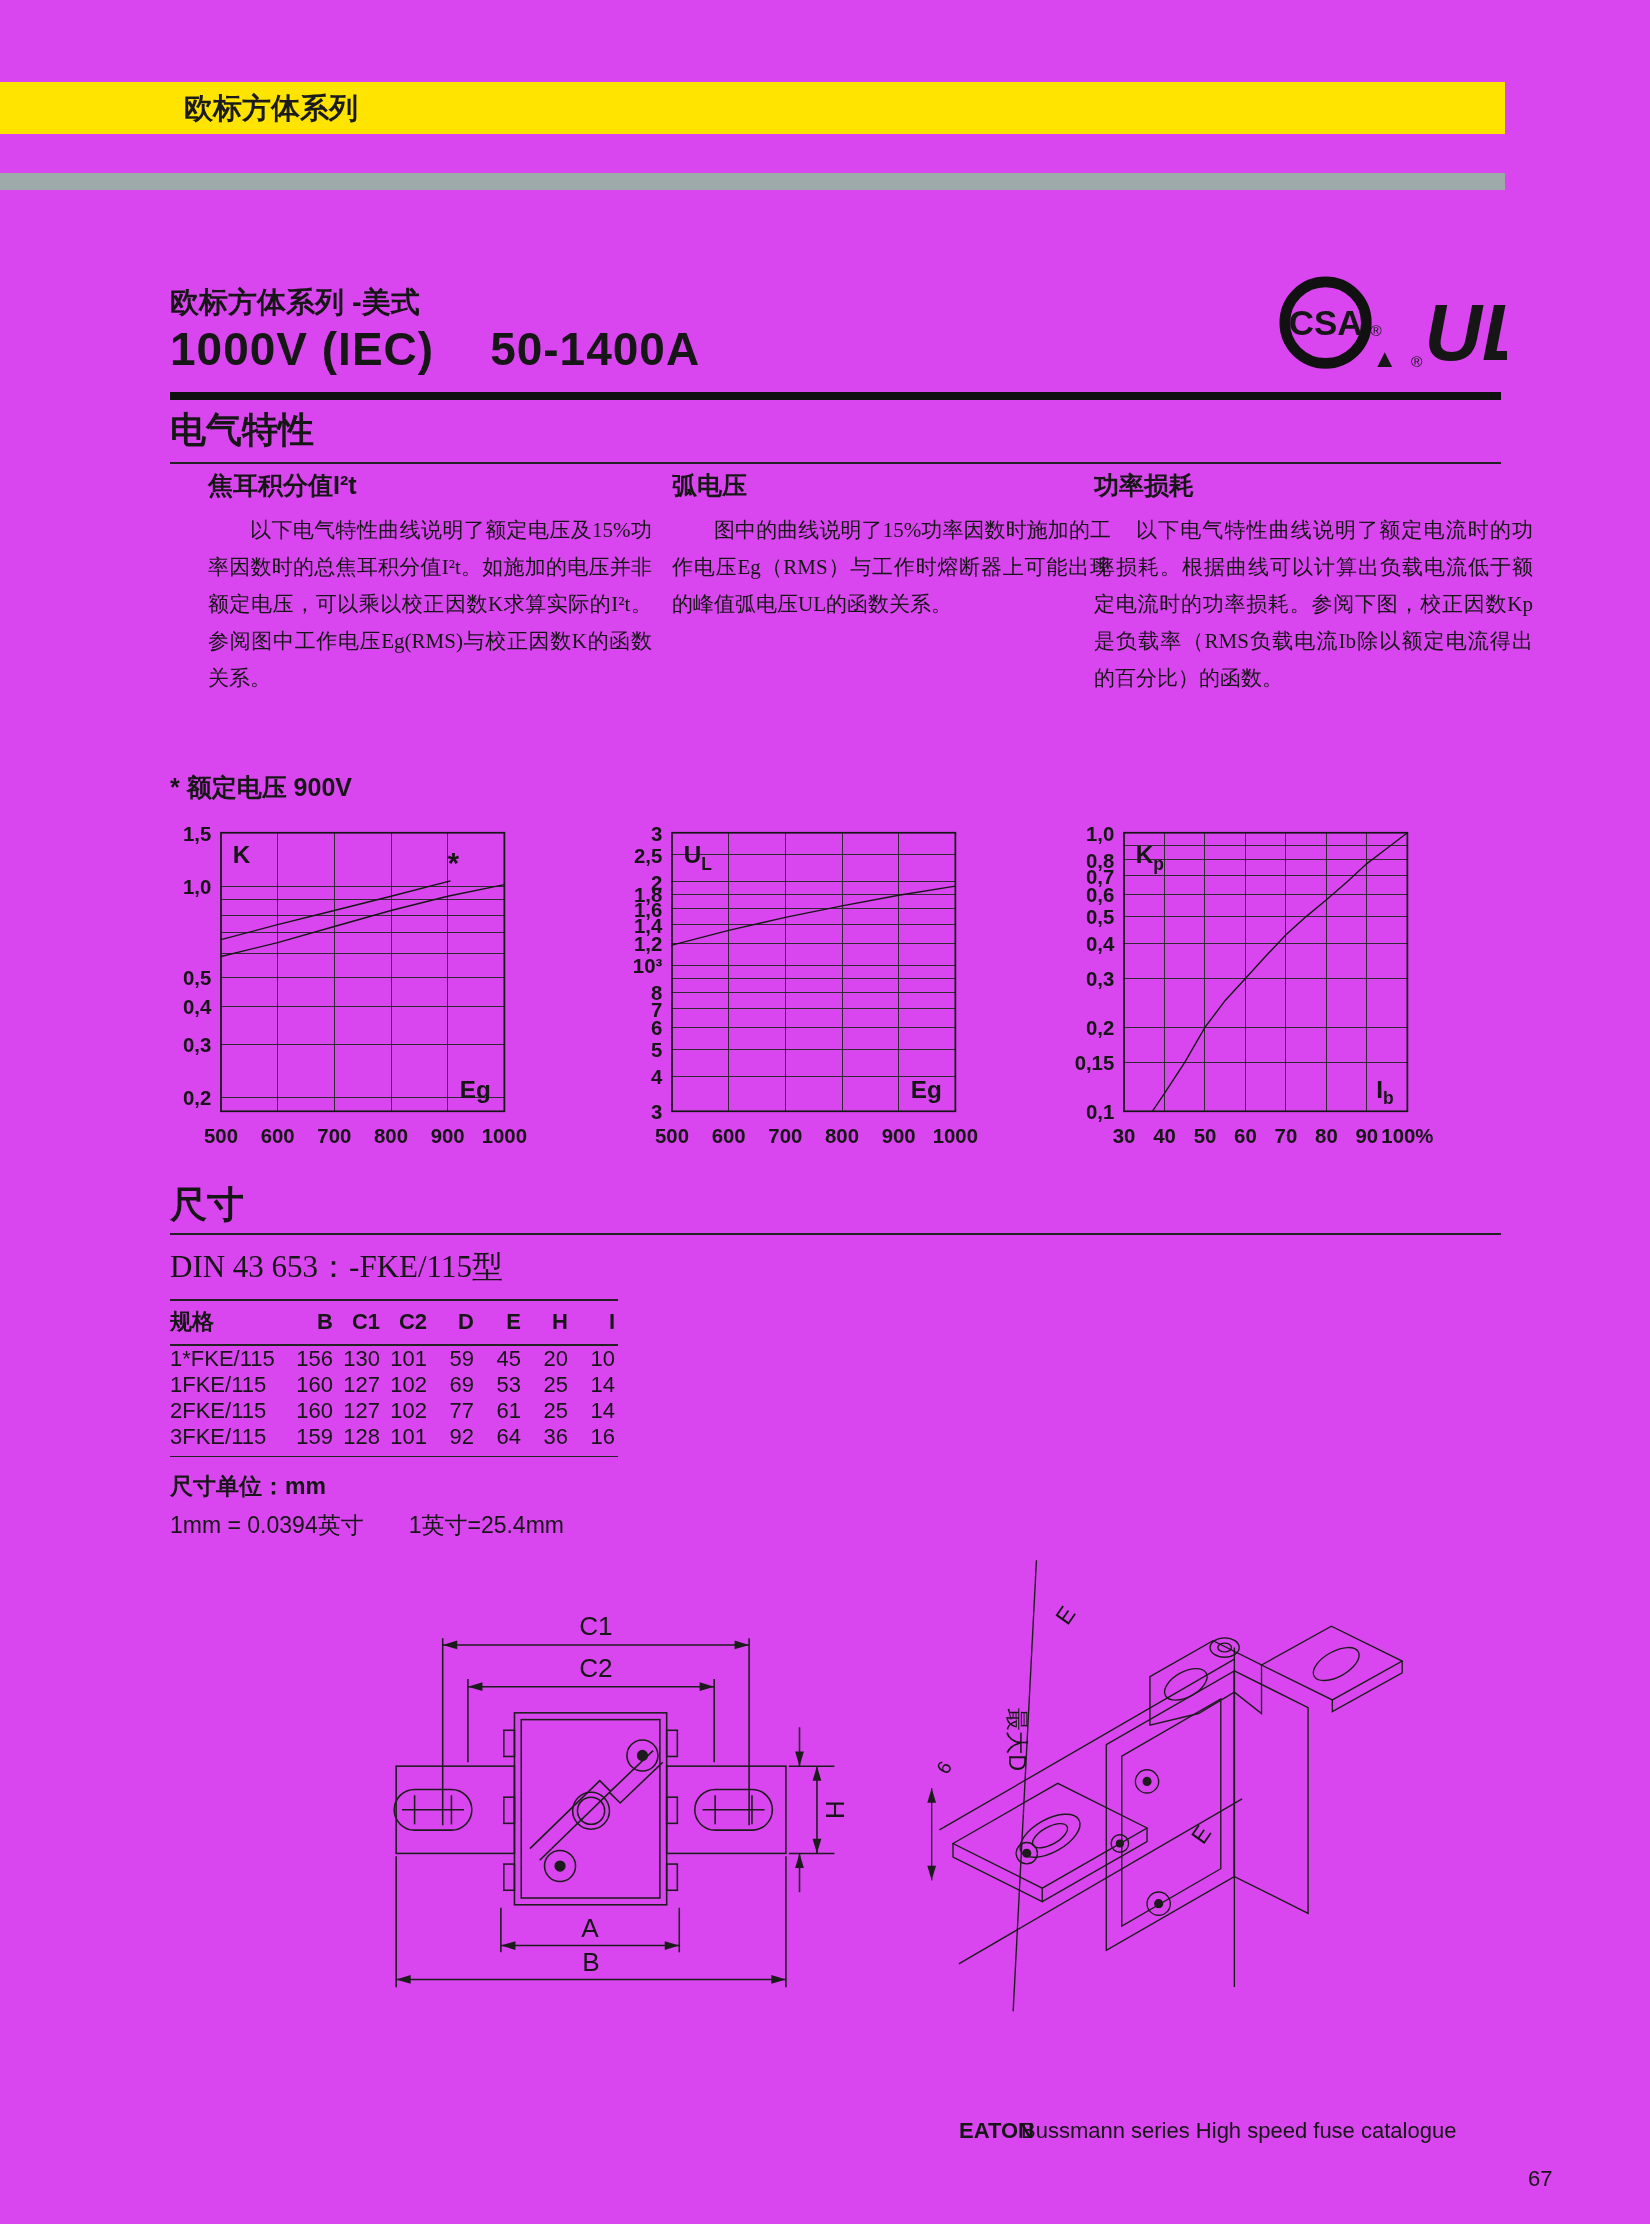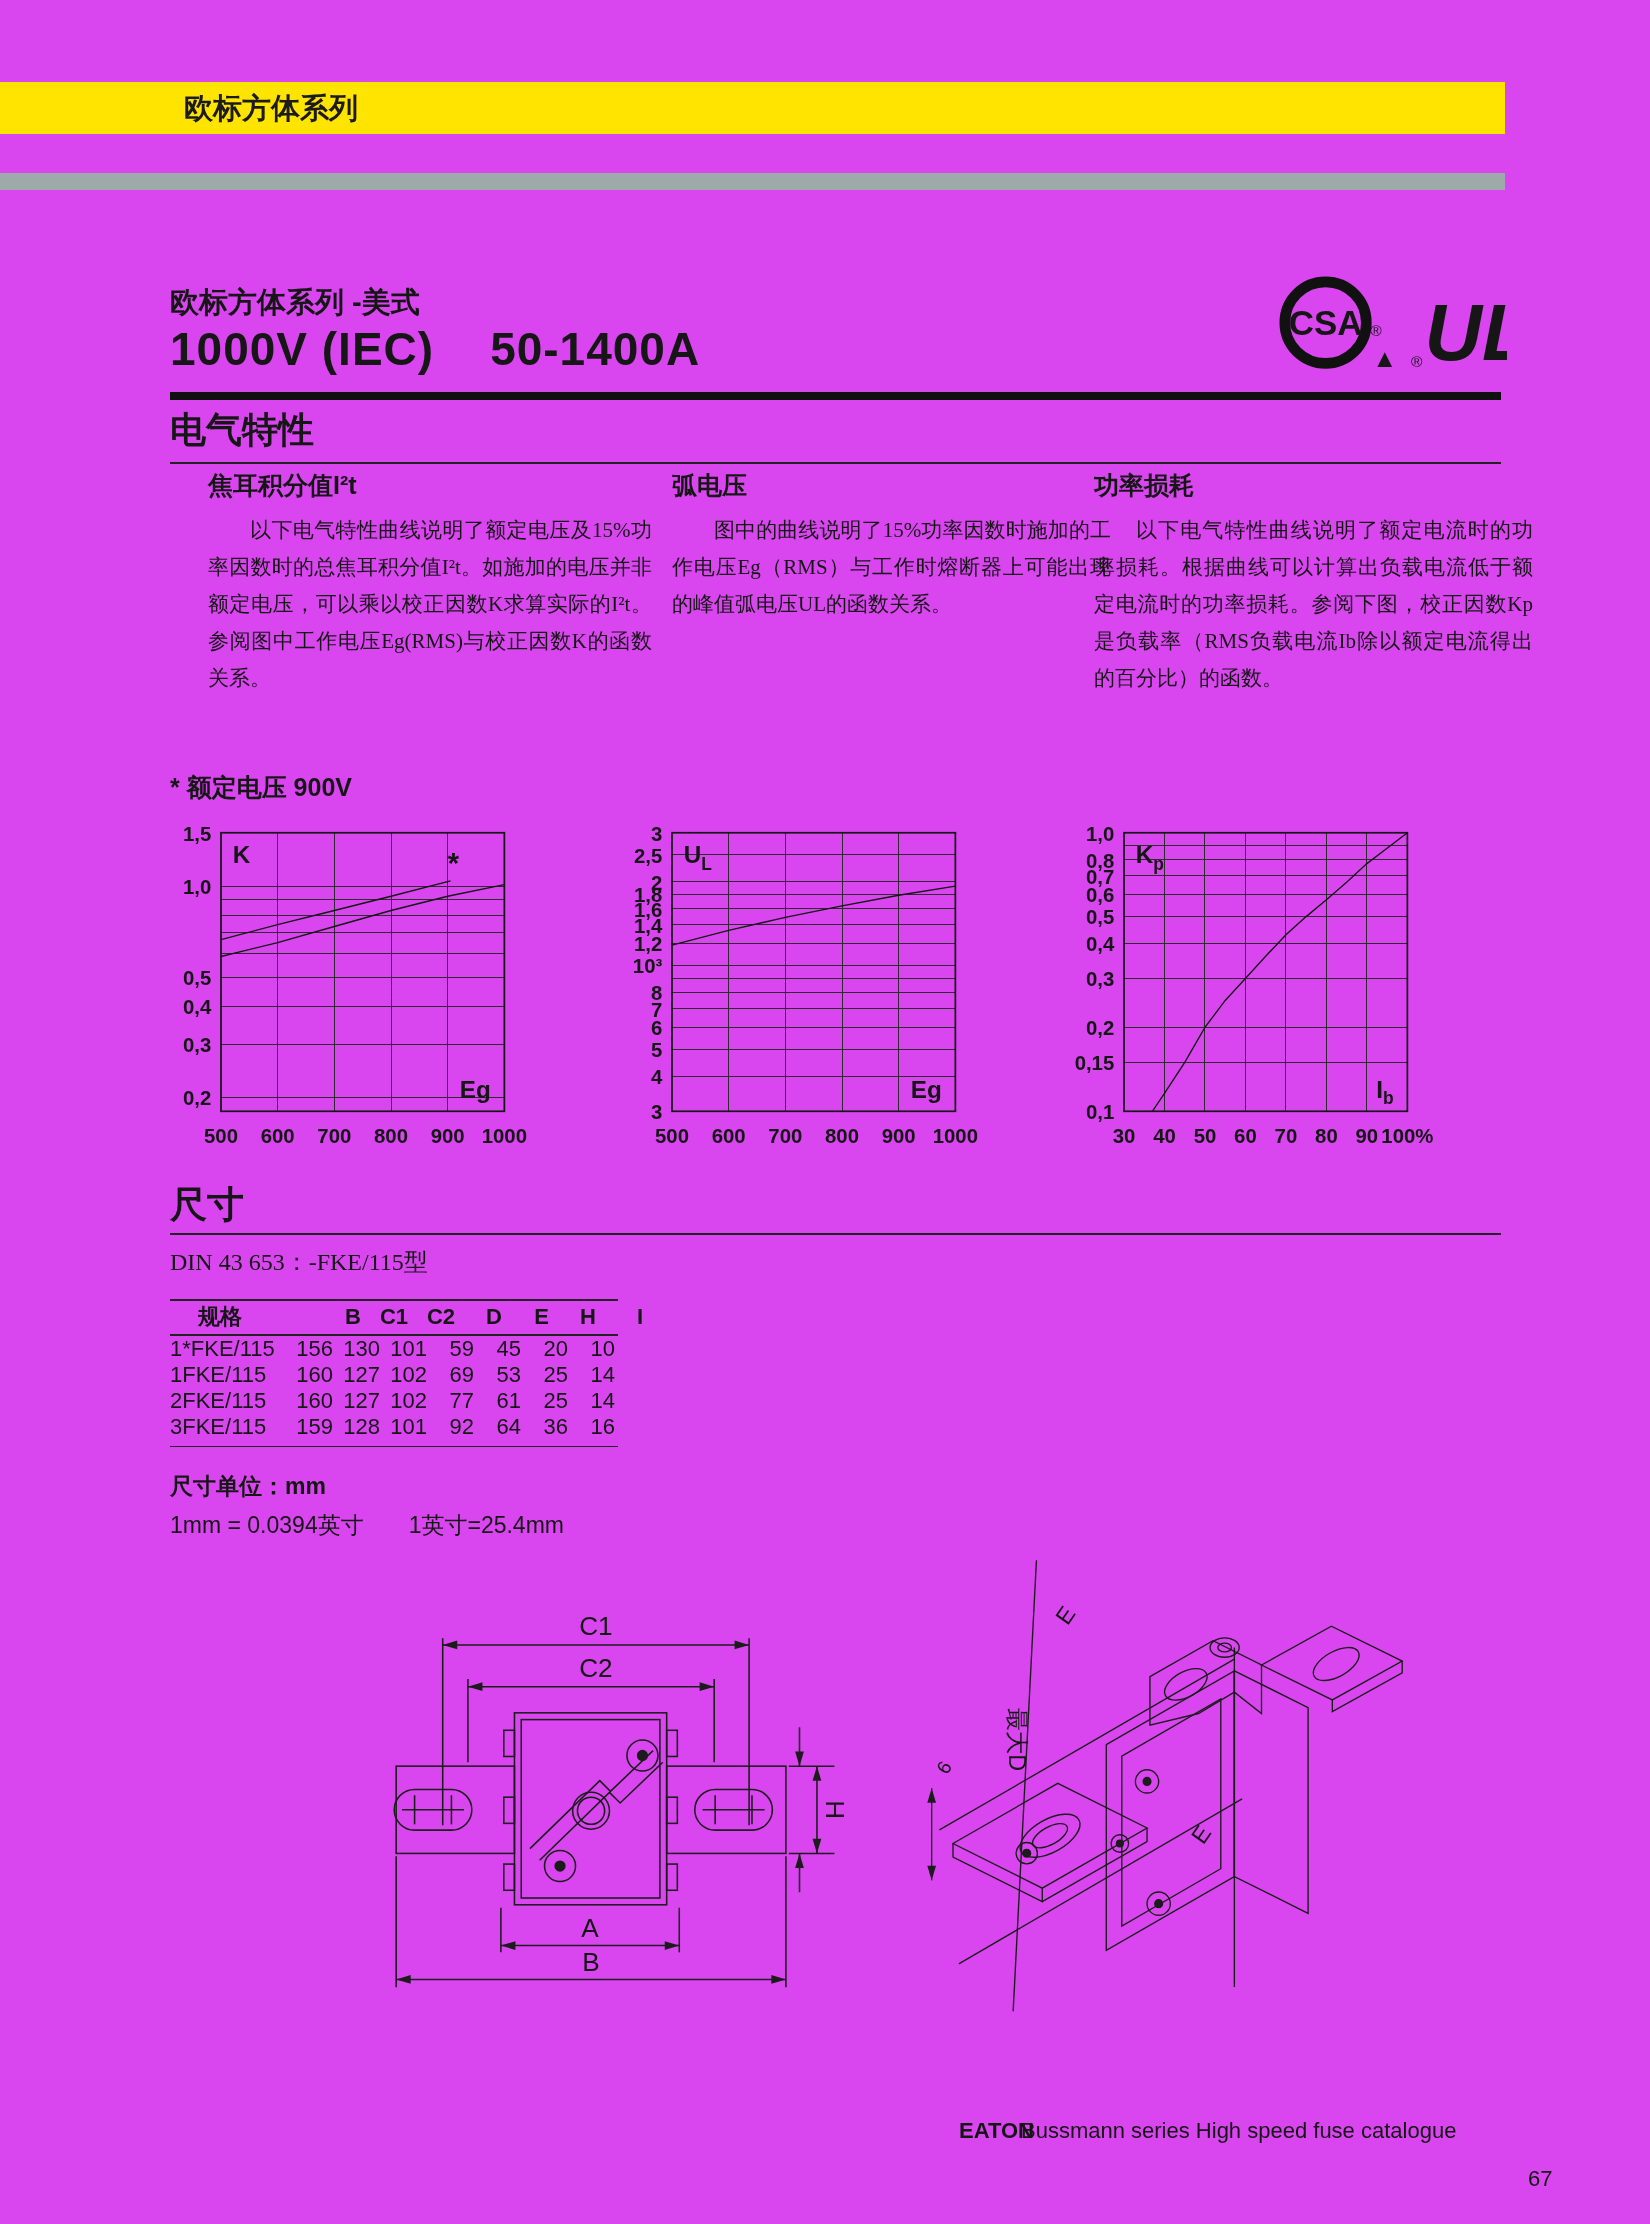--- a/index.html
+++ b/index.html
@@ -26,25 +26,25 @@
   #col2{left:632px;width:439px;margin-left:40px;}
   #col3{left:1094px;width:439px;}
   #note-900v{left:170px;top:771px;font-size:25px;font-weight:bold;}
   
   .chartbox{width:427px;height:338px;}
   #chart0{left:155px;top:820px;} #chart1{left:606px;top:820px;} #chart2{left:1058px;top:820px;}
   svg text{font-family:"Liberation Sans",sans-serif;fill:#161616;}
   
   #sec-dim{left:170px;top:1180px;font-size:37px;font-weight:bold;}
   #rule-thin2{left:170px;top:1233px;width:1331px;height:1.9px;background:#222;}
-  #din-line{left:170px;top:1246px;font-size:24px;font-family:"Liberation Serif",serif;}
+  #din-line{left:170px;top:1246px;font-size:31px;font-family:"Liberation Serif",serif;}
   #dim-table{left:170px;top:1299px;width:448px;font-size:22px;}
   #dim-table .rule{height:1.9px;background:#222;}
   #dim-table .trow{display:flex;align-items:center;}
-  #dim-table .thead{height:33px;font-weight:bold;margin-left:28px;}
+  #dim-table .thead{height:43px;font-weight:bold;}
   #dim-table .tbody .trow{height:26px;}
   #dim-table .c{flex:0 0 47px;text-align:right;}
   #dim-table .c.first{flex:0 0 116px;text-align:left;}
   #unit-note{left:170px;top:1471px;font-size:23px;font-weight:bold;}
   #conv-note{left:170px;top:1510px;font-size:23px;}
   #conv-note span+span{margin-left:45px;}
   
   #front-view{left:369px;top:1580px;}
   #iso-view{left:912px;top:1502px;}
   

